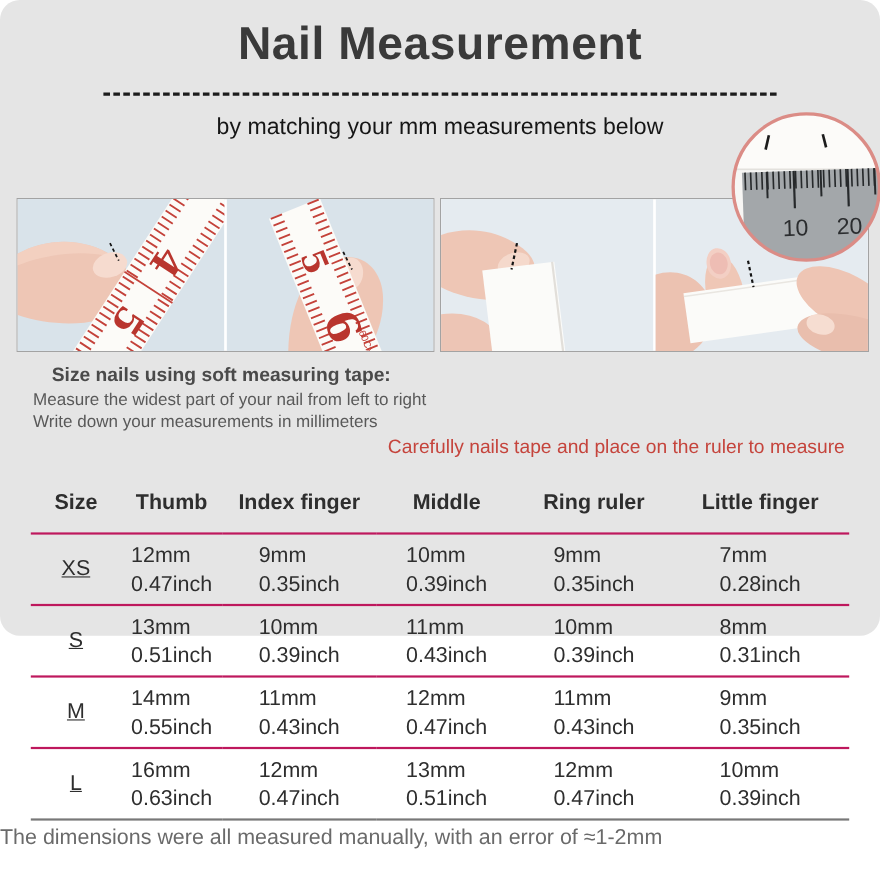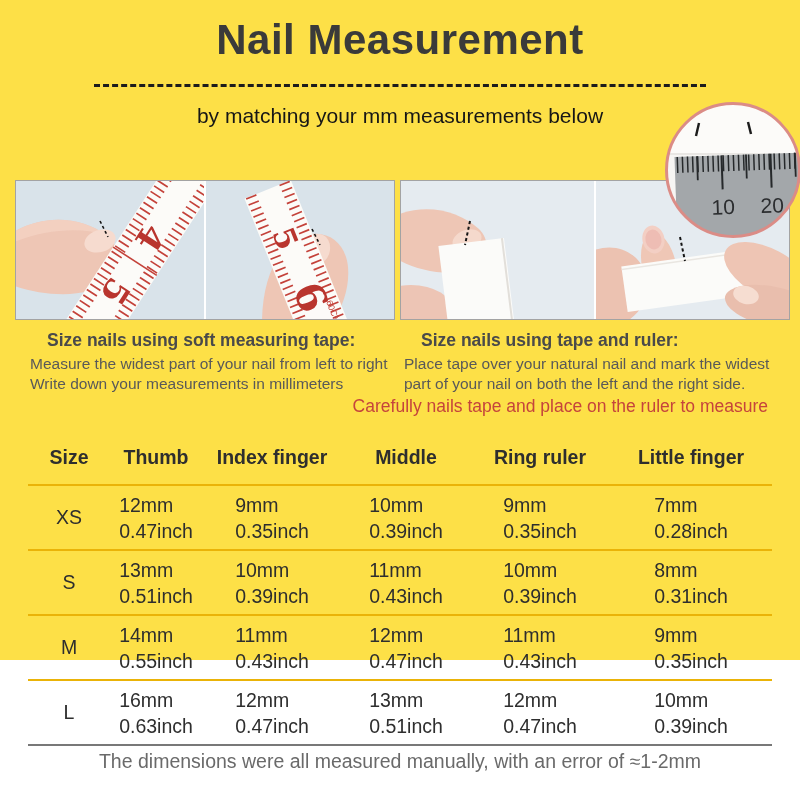--- a/index.html
+++ b/index.html
@@ -1,19 +1,19 @@
 <!DOCTYPE html>
 <html><head>
 <meta charset="utf-8">
 <style>
   html,body { margin:0; padding:0; background:#ffffff; }
   body { width:800px; height:800px; position:relative; overflow:hidden;
          font-family:"Liberation Sans", sans-serif; }
 
-  .page { position:absolute; left:0; top:0; width:800px; height:660px; background:#fde047; }
+  .page { position:absolute; left:0; top:0; width:800px; height:578px; background:#e5e5e5;border-radius:18px; }
 
   .title { position:absolute; top:16px; left:0; width:800px; text-align:center;
            font-size:42px; font-weight:700; color:#3a3a3a; letter-spacing:.5px; }
 
   .divider { position:absolute; top:84px; left:94px; width:612px; height:0;
              border-top:3px dashed #1c1c1c; }
 
   .subtitle { position:absolute; top:102px; left:0; width:800px; text-align:center;
               font-size:21px; color:#161616; line-height:28px; }
 
@@ -32,25 +32,25 @@
   .instr-line    { font-size:15.5px; color:#595959; line-height:19.5px; margin:0; }
 
   .warning { position:absolute; top:396px; right:32px; font-size:17.5px; color:#c5443c; }
 
   table.size-table { position:absolute; top:430px; left:28px; width:744px;
                      border-collapse:collapse; table-layout:fixed; color:#2e2e2e; }
   table.size-table th { font-size:19.5px; font-weight:700; text-align:center;
                         height:54px; vertical-align:middle; padding:0; }
   table.size-table td { font-size:19.5px; text-align:center; height:63px;
                         vertical-align:middle; padding:0; }
-  table.size-table tbody tr { border-top:2px solid #eab308; }
+  table.size-table tbody tr { border-top:2px solid #be185d;text-decoration:underline; }
   table.size-table tbody tr:last-child { border-bottom:2px solid #787878; }
   .cell-inner { display:inline-block; text-align:left; line-height:26px; }
 
-  .footer { position:absolute; top:750px; left:0; width:800px; text-align:center;
+  .footer { position:absolute; top:750px; left:0; width:800px; 
             font-size:19.5px; color:#6a6a6a; }
 </style>
 </head>
 <body>
 
 <div class="page">
 
   <div class="title">Nail Measurement</div>
   <div class="divider"></div>
 
@@ -146,25 +146,20 @@
       </g>
     </g>
     <circle cx="71" cy="71" r="66.5" fill="none" stroke="#db8c86" stroke-width="3"></circle>
   </svg>
 
   <div class="instr" id="instr-left">
     <p class="instr-heading">Size nails using soft measuring tape:</p>
     <p class="instr-line">Measure the widest part of your nail from left to right</p>
     <p class="instr-line">Write down your measurements in millimeters</p>
   </div>
-  <div class="instr" id="instr-right">
-    <p class="instr-heading">Size nails using tape and ruler:</p>
-    <p class="instr-line">Place tape over your natural nail and mark the widest</p>
-    <p class="instr-line">part of your nail on both the left and the right side.</p>
-  </div>
 
   <div class="warning">Carefully nails tape and place on the ruler to measure</div>
 
   <table class="size-table">
     <colgroup>
       <col style="width:82px">
         <col style="width:92px">
         <col style="width:140px">
       <col style="width:128px">
         <col style="width:140px">

